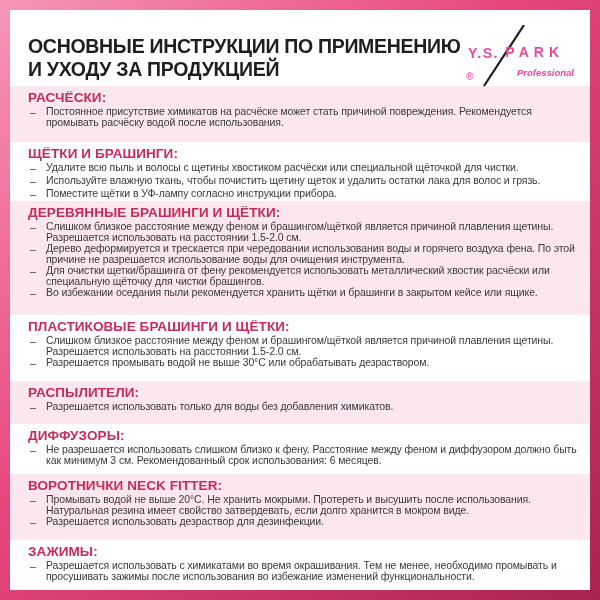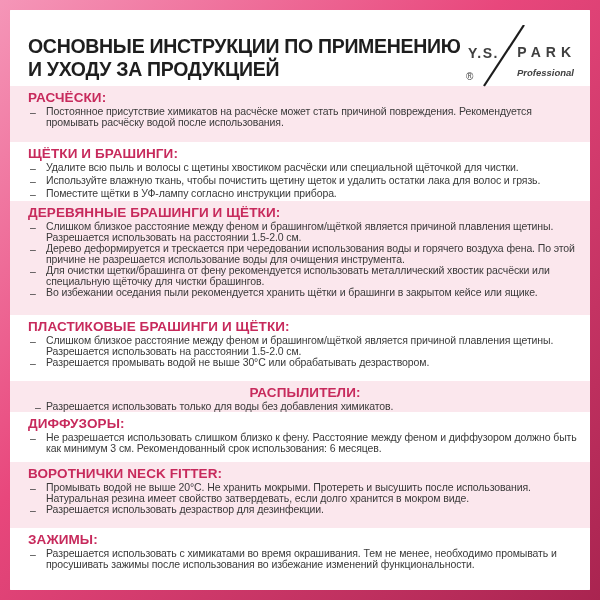--- a/index.html
+++ b/index.html
@@ -34,25 +34,25 @@
     background:#ffffff;
   }
   .title{
     font-size:19.5px;font-weight:bold;line-height:23px;
     letter-spacing:-0.3px;color:#1e1e1e;
     margin-top:2px;
   }
   .logo{
     position:relative;flex:none;
     width:110px;height:62px;margin-top:-2px;
-    color:#404040;
+    color:#ec4899;
   }
   .logo svg{position:absolute;left:0;top:0;}
   .logo .ys{position:absolute;left:2px;top:20px;font-size:14px;font-weight:bold;letter-spacing:1.5px;}
-  .logo .park{position:absolute;right:0;top:19px;font-size:14px;font-weight:bold;letter-spacing:5px;}
+  .logo .park{position:absolute;right:12px;top:19px;font-size:14px;font-weight:bold;letter-spacing:5px;}
   .logo .prof{position:absolute;right:2px;top:42px;font-size:9.5px;font-weight:bold;font-style:italic;}
   .logo .reg{position:absolute;left:0;top:46px;font-size:10px;}
   
   .band{
     box-sizing:border-box;flex:none;
     padding:4px 8px 0 18px;
     background:#ffffff;
     overflow:hidden;
   }
   .band.pink{background:var(--band-pink,#fbe7ed);}
@@ -67,21 +67,21 @@
   .bullet .dash{
     flex:none;width:18px;padding-left:2px;box-sizing:border-box;
     font-size:10.5px;line-height:13.2px;color:#3a3a3a;
   }
   .bullet .btext{
     font-size:10.5px;line-height:11px;letter-spacing:-0.1px;
     color:#3a3a3a;
   }
   
   .s0{height:56px;} .s1{height:59px;} .s2{height:114px;} .s3{height:66px;}
-  .s4{height:31px;text-align:center;} .s5{height:50px;border-radius:17px;} .s6{height:66px;}
+  .s4{height:43px;} .s5{height:50px;border-radius:17px;} .s6{height:66px;}
 </style>
 </head>
 <body>
 
 <div class="frame">
   <div class="page">
 
     <div class="hdr">
       <div class="title">
         <div>ОСНОВНЫЕ ИНСТРУКЦИИ ПО ПРИМЕНЕНИЮ</div>

